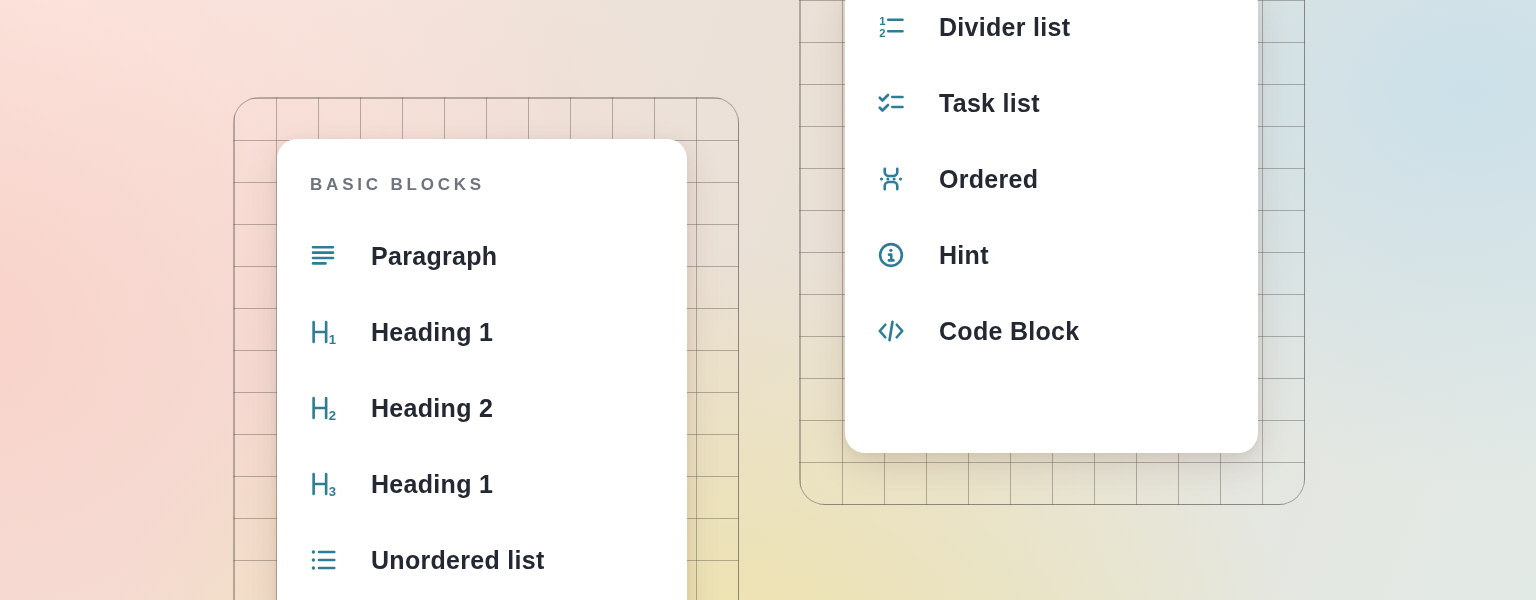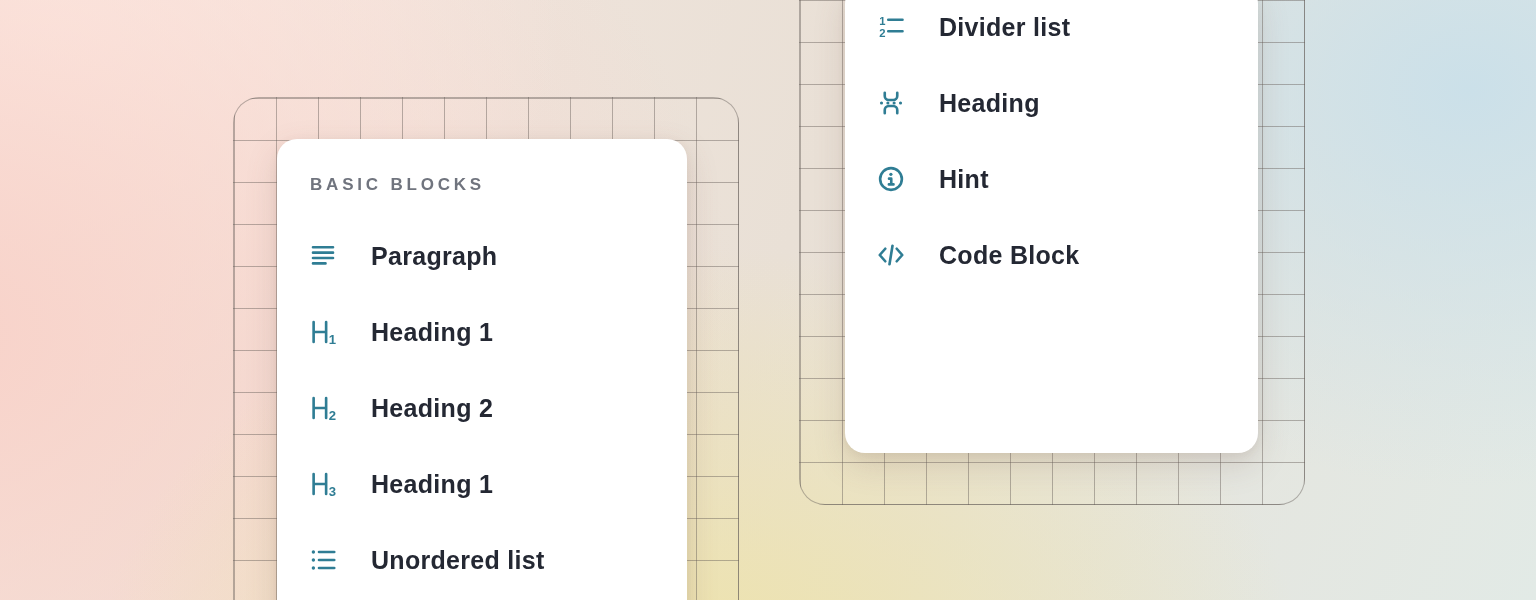--- a/index.html
+++ b/index.html
@@ -129,29 +129,37 @@
     <text class="icon-digit" x="2.6" y="10.4" font-size="9">1</text>
     <text class="icon-digit" x="2.6" y="19.6" font-size="9">2</text>
     <path d="M9.8 6.2 H21.2 M9.8 15.4 H21.2"></path>
   </svg>
           </span>
           <span class="item-label">Divider list</span>
         </div>
         <div class="menu-item">
           <span class="item-icon">
             <svg viewBox="0 0 24 24">
+    <path d="M3 7.8 l2.2 2.2 L9.6 5.6 M13 7.2 H21.2 M3 15.8 l2.2 2.2 L9.6 13.6 M13 15.2 H21.2"></path>
+  </svg>
+          </span>
+          <span class="item-label">Task list</span>
+        </div>
+        <div class="menu-item">
+          <span class="item-icon">
+            <svg viewBox="0 0 24 24">
     <path d="M7 3.8 v2.6 a3.2 3.2 0 0 0 3.2 3.2 h3.6 a3.2 3.2 0 0 0 3.2 -3.2 V3.8"></path>
     <circle class="icon-fill" cx="4.4" cy="12" r="1.25"></circle>
     <circle class="icon-fill" cx="9.5" cy="12" r="1.25"></circle>
     <circle class="icon-fill" cx="14.5" cy="12" r="1.25"></circle>
     <circle class="icon-fill" cx="19.6" cy="12" r="1.25"></circle>
     <path d="M7 20.2 v-2.6 a3.2 3.2 0 0 1 3.2 -3.2 h3.6 a3.2 3.2 0 0 1 3.2 3.2 v2.6"></path>
   </svg>
           </span>
-          <span class="item-label">Heading</span>
+          <span class="item-label">Ordered</span>
         </div>
         <div class="menu-item">
           <span class="item-icon">
             <svg viewBox="0 0 24 24">
     <circle cx="12" cy="12" r="8.7"></circle>
     <circle class="icon-fill" cx="11.9" cy="8.2" r="1.3"></circle>
     <path d="M12.2 11.7 V16.2 M10.4 11.7 H12.2 M10.3 16.3 H14"></path>
   </svg>
           </span>
           <span class="item-label">Hint</span>

